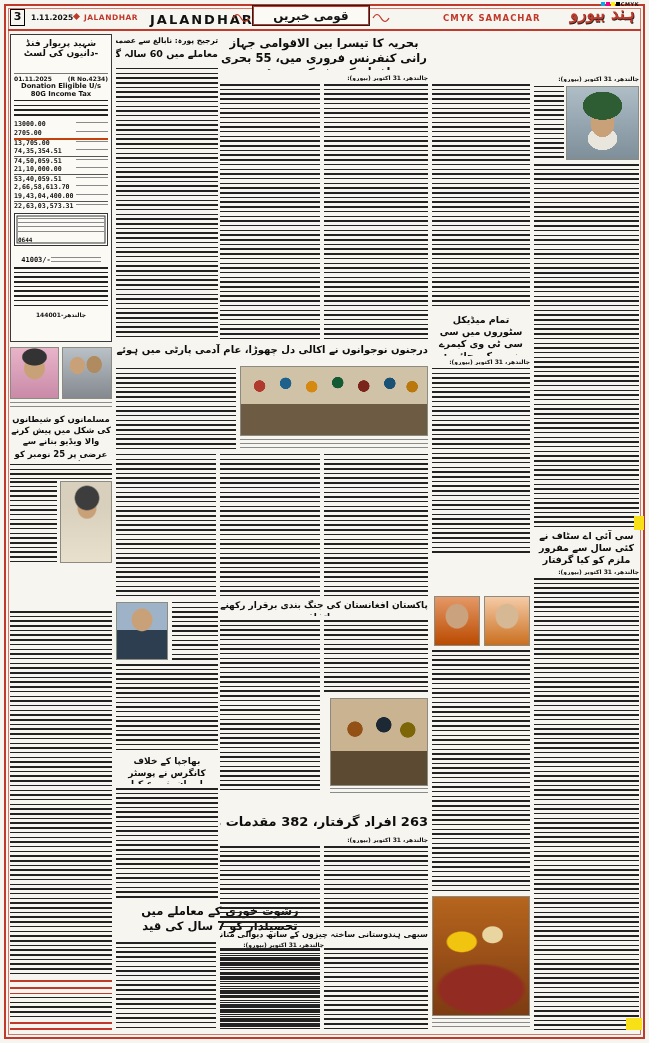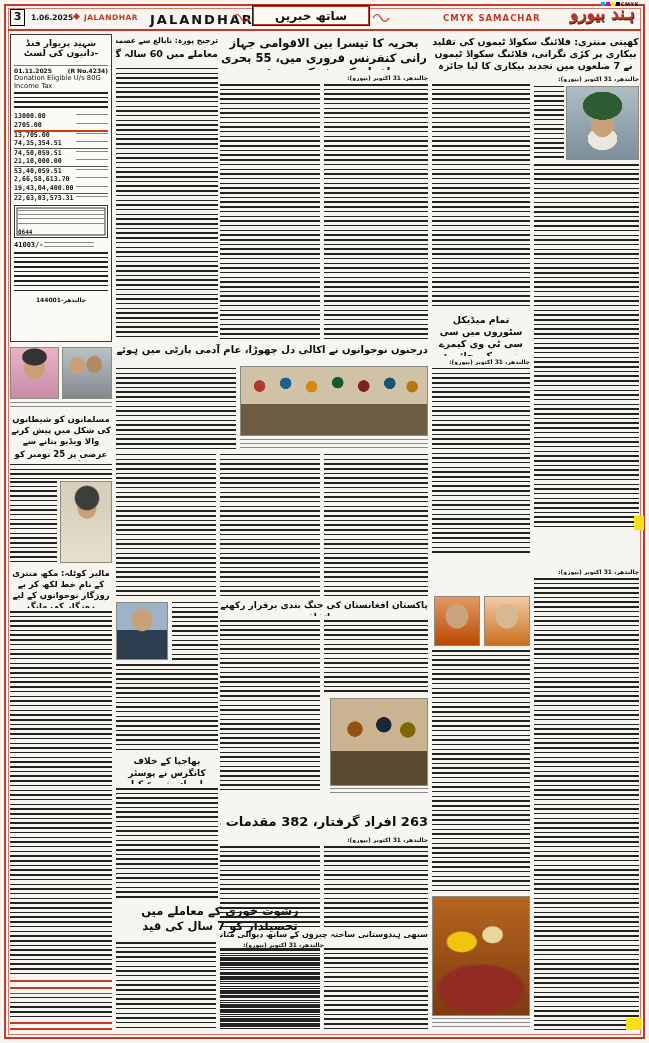--- a/index.html
+++ b/index.html
@@ -16,23 +16,23 @@
   .fill-red{background:repeating-linear-gradient(180deg,#c0392b 0 2px,transparent 2px 6.5px)}
   .photo{border:1px solid #8b8b82}
   .dl{direction:rtl;font-size:6px;font-weight:bold;text-align:right;color:#111;white-space:nowrap;overflow:hidden}
   
   .pageno{border:1.5px solid #000;font-size:11px;font-weight:bold;text-align:center;line-height:14px}
   .red{color:#c0392b}
   .secbox{border:1.5px solid #222;box-shadow:inset 0 0 0 1px #c0392b;display:flex;align-items:center;justify-content:center;font-weight:bold;font-size:12px;direction:rtl;background:#fbfaf5}
   .rule{background:#c0392b}
   
   .ad{border:1px solid #3a3a3a;background:#fbfaf4;padding:3px 3px 2px 3px;font-size:6.5px}
-  .ad .t{direction:rtl;text-align:center;font-weight:bold;font-size:9px;border-bottom:1px solid #777;padding-bottom:7px}
+  .ad .t{direction:rtl;text-align:center;font-weight:bold;font-size:9px;border-bottom:1px solid #777;padding-bottom:15px}
   .ad .row{display:flex;justify-content:space-between;font-size:6px;font-weight:bold;margin-top:1px}
-  .ad .en{text-align:left;font-weight:normal;font-size:6.8px;margin:1px 0;line-height:1.15}
+  .ad .en{text-align:center;font-weight:bold;font-size:6.8px;margin:1px 0;line-height:1.15}
   .amt-row{display:flex;justify-content:space-between;align-items:center;height:9px}
   .amt{font-family:"DejaVu Sans Mono",monospace;font-size:6.6px;font-weight:bold}
   .amt-lbl{width:32px;height:4px}
   .bank{border:1px solid #333;box-shadow:inset 0 0 0 1.5px #fff,inset 0 0 0 2.5px #333;padding:4px 3px 2px 3px;margin-top:3px}
   .mono{font-family:"DejaVu Sans Mono",monospace}
   
   .ph-sikh{background:radial-gradient(28px 20px at 50% 26%,#2e5d33 70%,rgba(0,0,0,0) 71%),radial-gradient(17px 20px at 50% 50%,#c9a178 70%,rgba(0,0,0,0) 71%),radial-gradient(21px 16px at 50% 72%,#e9e6de 70%,rgba(0,0,0,0) 71%),linear-gradient(180deg,#aebdc6,#7e8f9a)}
   .ph-group{background:radial-gradient(6px 6px at 10% 28%,#b03a2e 92%,rgba(0,0,0,0)),radial-gradient(6px 6px at 24% 24%,#1f618d 92%,rgba(0,0,0,0)),radial-gradient(6px 6px at 38% 29%,#d68910 92%,rgba(0,0,0,0)),radial-gradient(6px 6px at 52% 23%,#145a32 92%,rgba(0,0,0,0)),radial-gradient(6px 6px at 66% 28%,#7b241c 92%,rgba(0,0,0,0)),radial-gradient(6px 6px at 80% 24%,#1a5276 92%,rgba(0,0,0,0)),radial-gradient(6px 6px at 92% 29%,#b9770e 92%,rgba(0,0,0,0)),linear-gradient(180deg,#cfc2a6 0 55%,#6d5b44 55%)}
   .ph-scene{background:radial-gradient(8px 8px at 25% 35%,#935116 92%,rgba(0,0,0,0)),radial-gradient(8px 8px at 55% 30%,#1c2833 92%,rgba(0,0,0,0)),radial-gradient(8px 8px at 80% 36%,#7d6608 92%,rgba(0,0,0,0)),linear-gradient(180deg,#c9b391 0 60%,#5d4a33 60%)}
   .ph-monks{background:radial-gradient(16px 11px at 30% 38%,#f1c40f 88%,rgba(0,0,0,0)),radial-gradient(11px 9px at 62% 32%,#e8d5a0 88%,rgba(0,0,0,0)),radial-gradient(46px 26px at 50% 78%,#922b21 88%,rgba(0,0,0,0)),linear-gradient(180deg,#b5651d,#7e3b12)}
@@ -55,30 +55,30 @@
 
   <div class="abs cmyk" style="top:1px;right:10px">
     <span class="sw" style="background:#00aeef"></span>
       <span class="sw" style="background:#ec008c"></span>
       <span class="sw" style="background:#fff200"></span>
       <span class="sw" style="background:#000"></span>
     <span>CMYK</span>
   </div>
 
   <div class="abs pageno" style="left:10px;top:9px;width:15px;height:17px">3</div>
-  <div class="abs" style="left:31px;top:13px;font-size:7.5px;font-weight:bold">1.06.2025</div>
+  <div class="abs" style="left:31px;top:13px;font-size:7.5px;font-weight:bold">1.11.2025</div>
   <div class="abs" style="left:74px;top:14px;width:5px;height:5px;background:#c0392b;transform:rotate(45deg)"></div>
   <div class="abs red" style="left:84px;top:13px;font-size:7.5px;font-weight:bold;letter-spacing:.5px">JALANDHAR</div>
   <div class="abs" style="left:150px;top:12px;font-size:13px;font-weight:bold;letter-spacing:2px">JALANDHAR</div>
 
   <span class="abs" style="left:232px;top:9px"><svg width="18" height="12">
         <path d="M1 6 q4 -7 8 0 t8 0" stroke="#c0392b" stroke-width="1.2" fill="none"></path>
       </svg></span>
   <div class="abs secbox" style="left:252px;top:5px;width:118px;height:21px">
-      <span>ساتھ خبریں</span>
+      <span>قومی خبریں</span>
     </div>
   <span class="abs" style="left:372px;top:9px"><svg width="18" height="12">
         <path d="M1 6 q4 -7 8 0 t8 0" stroke="#c0392b" stroke-width="1.2" fill="none"></path>
       </svg></span>
 
   <div class="abs red" style="left:443px;top:13px;font-size:8.5px;font-weight:bold;letter-spacing:1px">CMYK SAMACHAR</div>
   <div class="abs rtl red" style="right:14px;top:3px;font-size:17px;font-weight:bold;font-family:'DejaVu Serif',serif;text-shadow:.6px .6px 0 #222">ہند بیورو</div>
 
   <div class="abs rule" style="left:8px;top:29px;width:633px;height:2px"></div>
 
@@ -129,39 +129,38 @@
         </div>
       <div class="amt-row" style="border-top:1px solid #555">
           <span class="amt">22,63,03,573.31</span>
           <span class="amt-lbl fill-light"></span>
         </div>
     </div>
     <div class="bank">
       <div class="fill-light" style="height:16px"></div>
       <div class="mono" style="font-size:6px;font-weight:bold;margin-top:2px">0644</div>
     </div>
-    <div style="display:flex;justify-content:flex-start;align-items:center;margin-top:3px">
+    <div style="display:flex;justify-content:center;align-items:center;margin-top:10px">
       <span class="mono" style="font-size:7px;font-weight:bold">41003/-</span>
       <span class="fill-light" style="width:50px;height:5px"></span>
     </div>
     <div class="fill" style="height:42px;margin-top:3px"></div>
     <div class="rtl" style="font-size:6px;font-weight:bold;text-align:center;margin-top:2px">جالندھر-144001</div>
   </div>
 
   <div class="abs photo ph-pink" style="left:10px;top:347px;width:49px;height:52px"></div>
   <div class="abs photo ph-gray" style="left:62px;top:347px;width:50px;height:52px"></div>
   <div class="abs fill-light" style="left:10px;top:402px;width:102px;height:8px"></div>
 
   <div class="abs hl" style="left:10px;top:414px;width:102px;height:34px;font-size:8.5px">مسلمانوں کو شیطانوں کی شکل میں پیش کرنے والا ویڈیو بنانے سے متعلق</div>
   <div class="abs hl" style="left:10px;top:449px;width:102px;height:12px;font-size:8.5px">عرضی پر 25 نومبر کو ہوگی سنوائی</div>
   <div class="abs fill" style="left:10px;top:464px;width:102px;height:15px"></div>
   <div class="abs fill" style="left:10px;top:481px;width:47px;height:82px"></div>
   <div class="abs photo ph-cream" style="left:60px;top:481px;width:52px;height:82px"></div>
 
-  <div class="abs hl" style="left:10px;top:568px;width:102px;height:40px;font-size:8.5px">مالیر کوٹلہ: مکھ منتری کے نام خط لکھ کر بے روزگار نوجوانوں کے لیے روزگار کی مانگ</div>
   <div class="abs fill" style="left:10px;top:611px;width:102px;height:365px"></div>
 
   <div class="abs" style="left:10px;top:980px;width:102px;height:52px">
     <div class="fill-red" style="height:14px"></div>
     <div class="fill" style="height:22px;margin-top:3px"></div>
     <div class="fill-red" style="height:8px;margin-top:3px"></div>
   </div>
 
   <div class="abs hl nowrap" style="left:116px;top:36px;width:102px;height:11px;font-size:7.5px">ترجیح پورہ: نابالغ سے عصمت دری کے</div>
   <div class="abs hl nowrap" style="left:116px;top:48px;width:102px;height:16px;font-size:9.5px">معاملے میں 60 سالہ گرفتار</div>
@@ -201,37 +200,37 @@
 
   <div class="abs hl nowrap" style="left:220px;top:814px;width:208px;height:19px;font-size:13px">263 افراد گرفتار، 382 مقدمات درج</div>
   <div class="abs dl" style="left:324px;top:836px;width:104px">جالندھر، 31 اکتوبر (بیورو):</div>
   <div class="abs fill" style="left:220px;top:846px;width:100px;height:82px"></div>
   <div class="abs fill" style="left:324px;top:846px;width:104px;height:82px"></div>
 
   <div class="abs hl nowrap" style="left:220px;top:930px;width:208px;height:14px;font-size:8px">سبھی ہندوستانی ساختہ چیزوں کے ساتھ دیوالی منانے کی اپیل</div>
   <div class="abs fill" style="left:220px;top:948px;width:100px;height:82px"></div>
   <div class="abs fill" style="left:324px;top:948px;width:104px;height:82px"></div>
 
-  <div class="abs hl" style="left:432px;top:36px;width:207px;height:40px;font-size:9.5px">کھیتی منتری: فلائنگ سکواڈ ٹیموں کی تقلید بیکاری پر کڑی نگرانی، فلائنگ سکواڈ ٹیموں نے 7 ضلعوں میں تجدید بیکاری کا لیا جائزہ</div>
 
   <div class="abs fill" style="left:432px;top:84px;width:98px;height:226px"></div>
   <div class="abs hl" style="left:432px;top:314px;width:98px;height:42px;font-size:9.5px">تمام میڈیکل سٹوروں میں سی سی ٹی وی کیمرے نصب کیے جائیں: کنوررپ</div>
   <div class="abs dl" style="left:432px;top:358px;width:98px">جالندھر، 31 اکتوبر (بیورو):</div>
   <div class="abs fill" style="left:432px;top:368px;width:98px;height:186px"></div>
 
   <div class="abs photo ph-doc1" style="left:434px;top:596px;width:46px;height:50px"></div>
   <div class="abs photo ph-doc2" style="left:484px;top:596px;width:46px;height:50px"></div>
   <div class="abs fill" style="left:432px;top:650px;width:98px;height:244px"></div>
 
   <div class="abs photo ph-monks" style="left:432px;top:896px;width:98px;height:120px"></div>
   <div class="abs fill-light" style="left:432px;top:1018px;width:98px;height:12px"></div>
 
   <div class="abs dl" style="left:534px;top:75px;width:105px">جالندھر، 31 اکتوبر (بیورو):</div>
   <div class="abs fill" style="left:534px;top:86px;width:30px;height:74px"></div>
   <div class="abs photo ph-sikh" style="left:566px;top:86px;width:73px;height:74px"></div>
   <div class="abs fill" style="left:534px;top:164px;width:105px;height:364px"></div>
 
+  <div class="abs hl" style="left:534px;top:530px;width:105px;height:36px;font-size:9.5px">سی آئی اے سٹاف نے کئی سال سے مفرور ملزم کو کیا گرفتار</div>
   <div class="abs dl" style="left:534px;top:568px;width:105px">جالندھر، 31 اکتوبر (بیورو):</div>
   <div class="abs fill" style="left:534px;top:578px;width:105px;height:452px"></div>
 
   <div class="abs mark" style="left:634px;top:516px;width:10px;height:14px"></div>
   <div class="abs mark" style="left:626px;top:1018px;width:16px;height:12px"></div>
 </div>
 
 </body></html>

